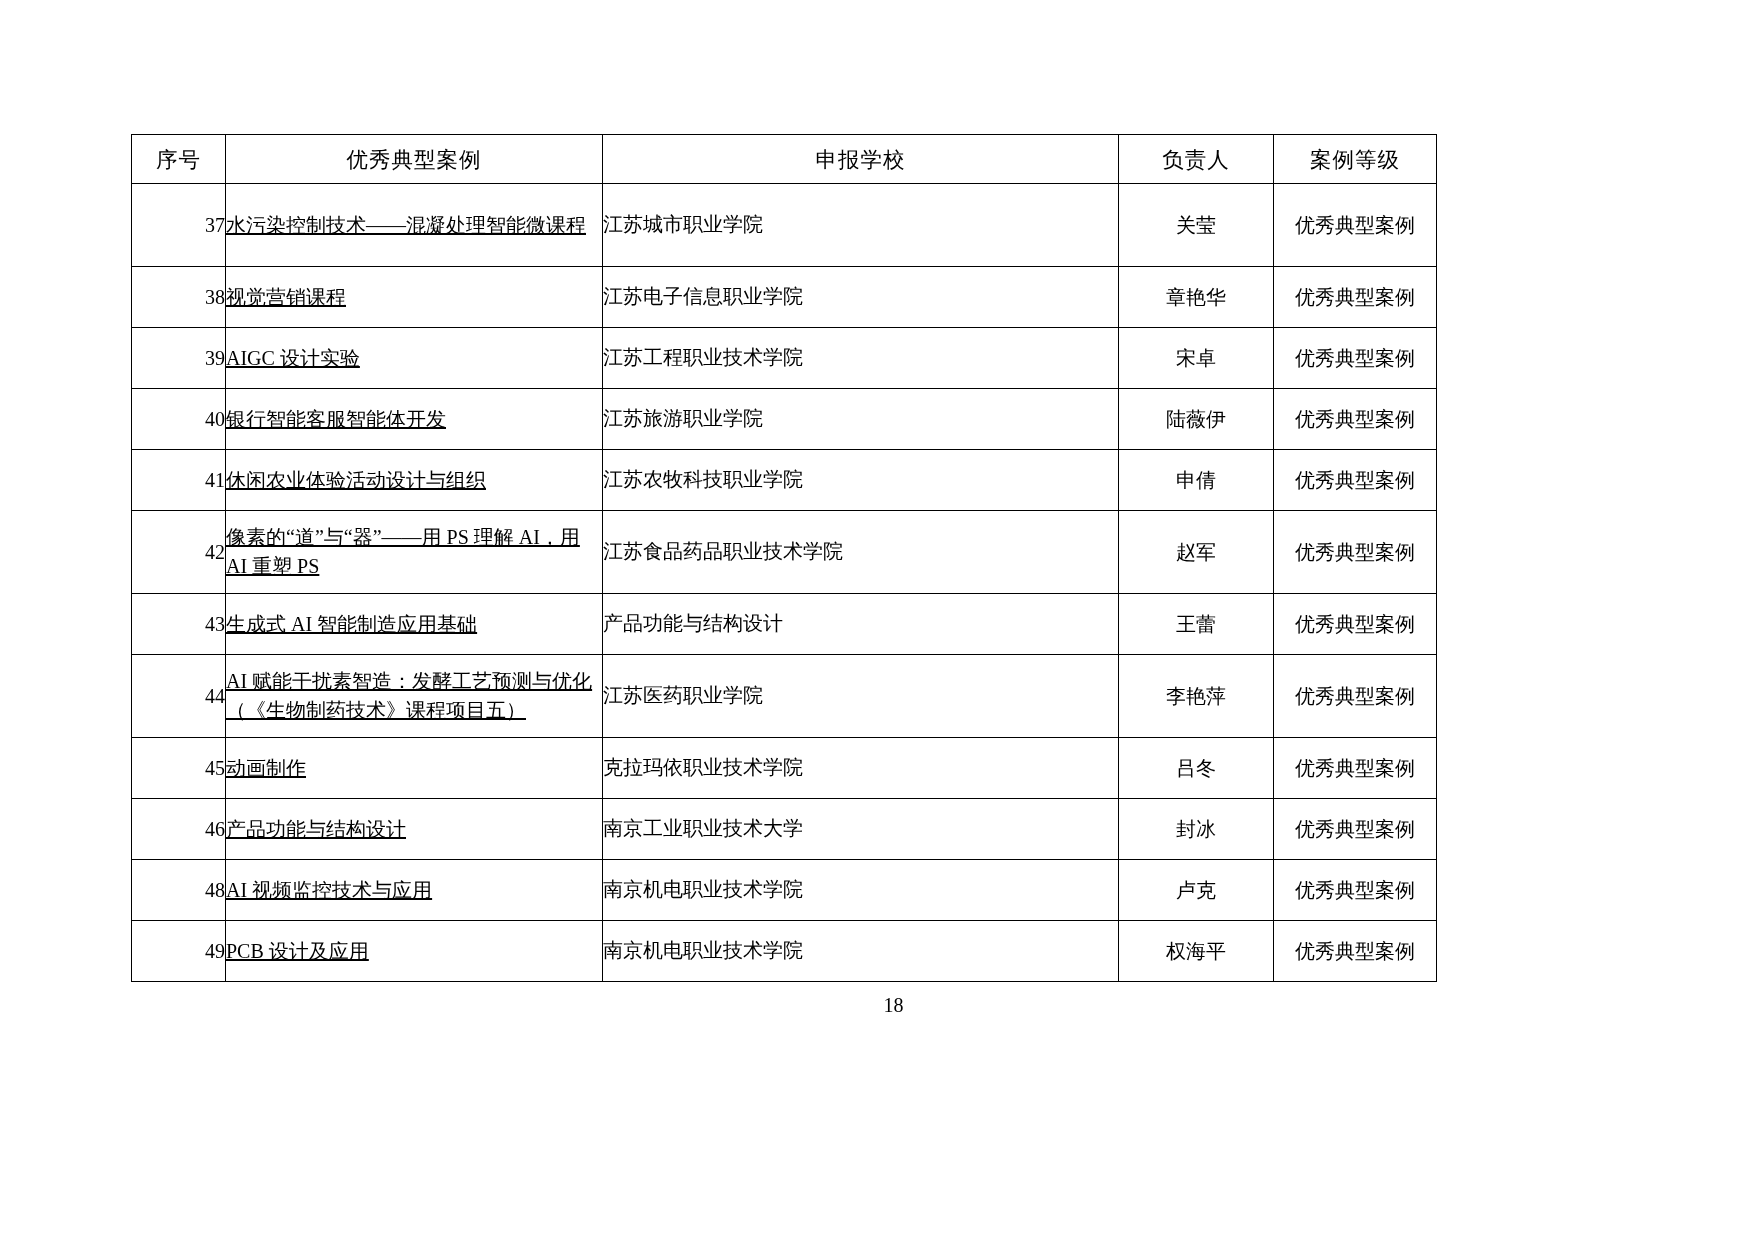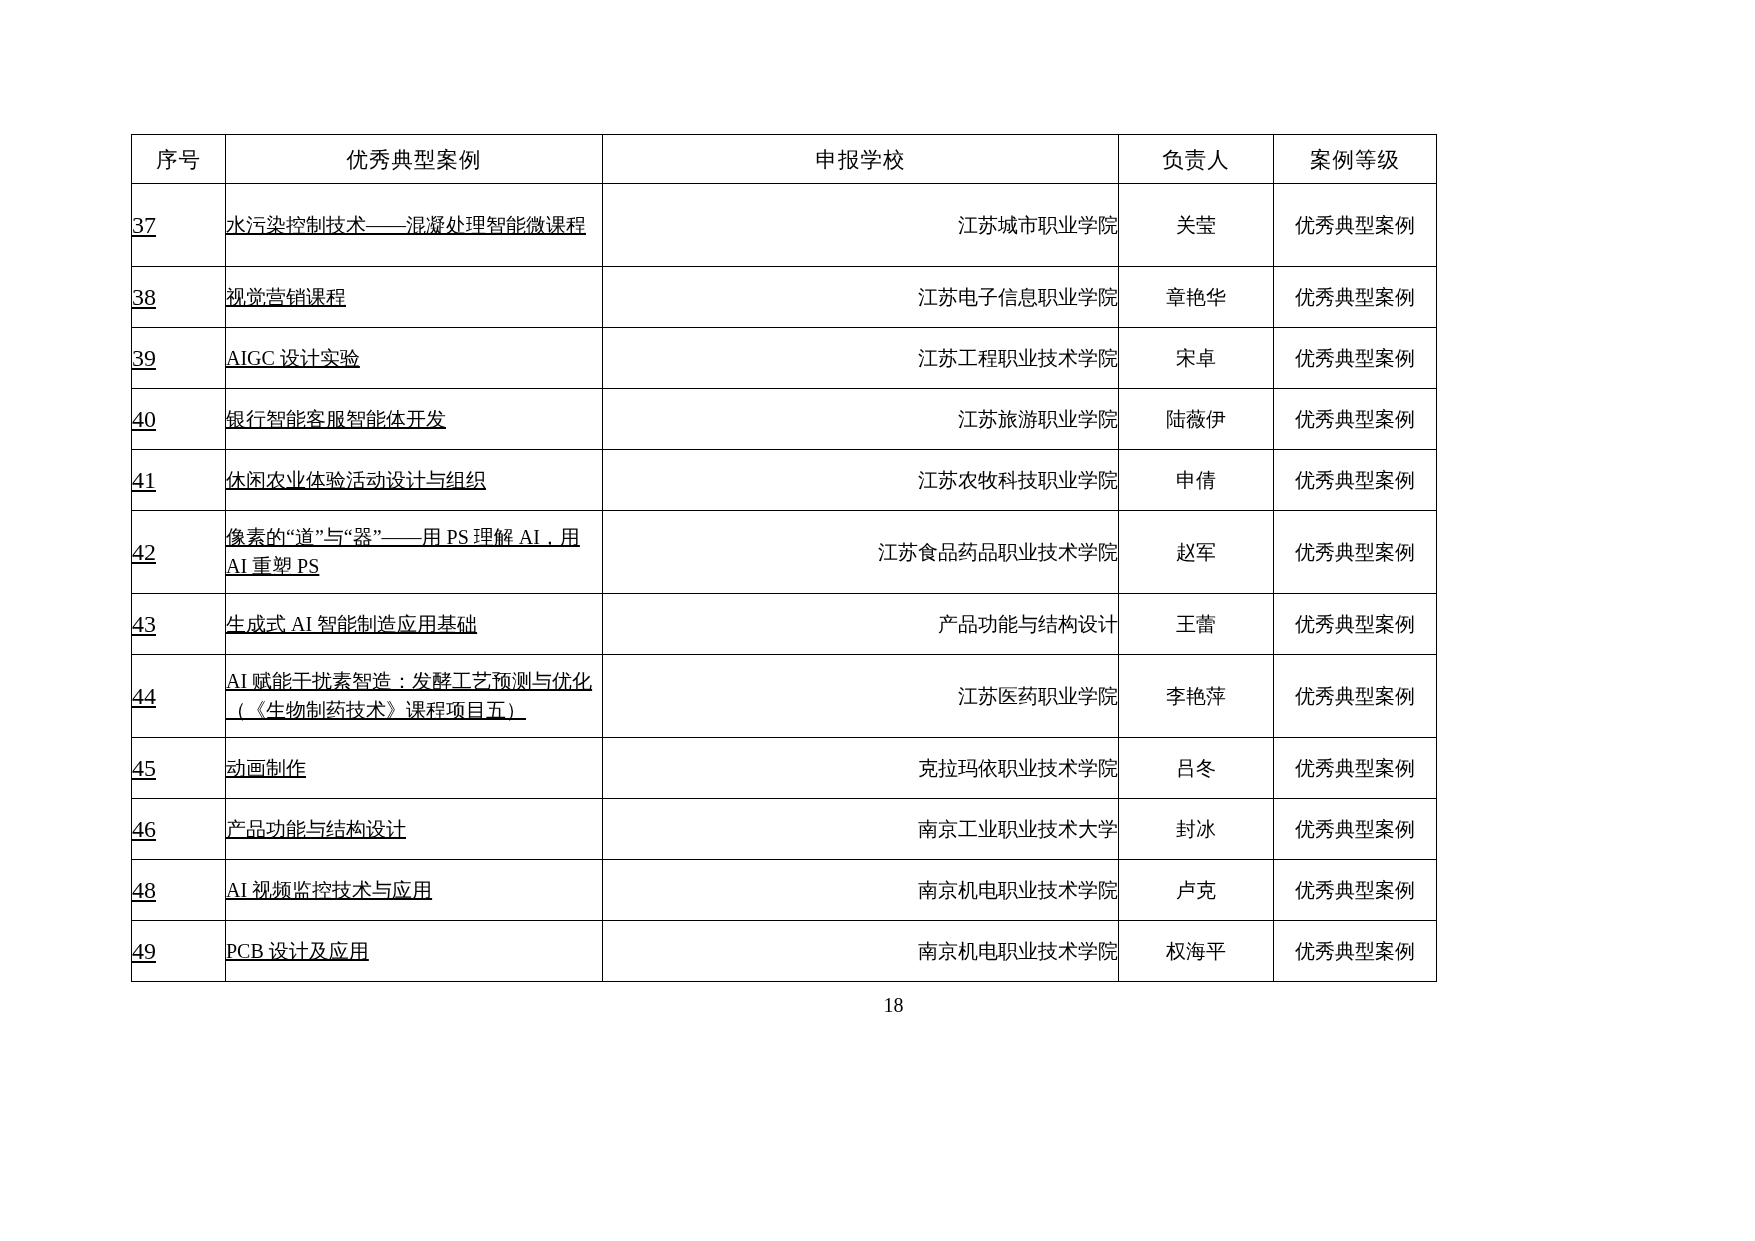--- a/index.html
+++ b/index.html
@@ -53,32 +53,32 @@
     font-size: 21.5px;
     height: 48px;
     letter-spacing: 1px;
   }
   tbody td {
     font-size: 20px;
     height: 60px;
     line-height: 1.45;
   }
   td.seq {
-    text-align: left;
-    font-size: 24px;
-    text-decoration: underline;
+    text-align: right;
+    font-size: 20px;
   }
   td.name {
     text-align: left;
     padding: 6px 8px 6px 10px;
     text-decoration: underline;
   }
   td.school {
-    text-align: right;
+    text-align: left;
     padding: 6px 8px 6px 12px;
+    font-family: Liberation Mono, monospace;
   }
   td.person {
     text-align: center;
     margin-left: 44px;
   }
   td.level {
     text-align: center;
   }
   tr.two-line td {
     height: 82px;

